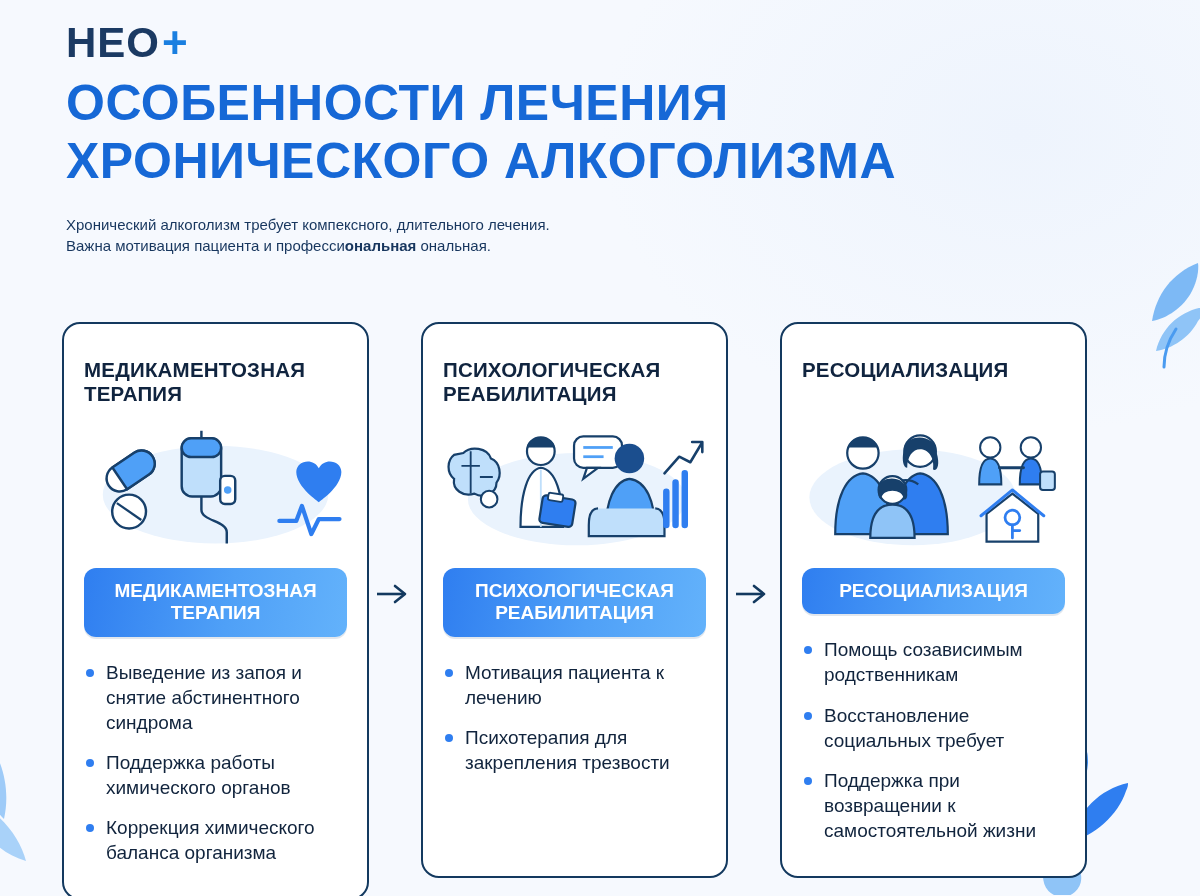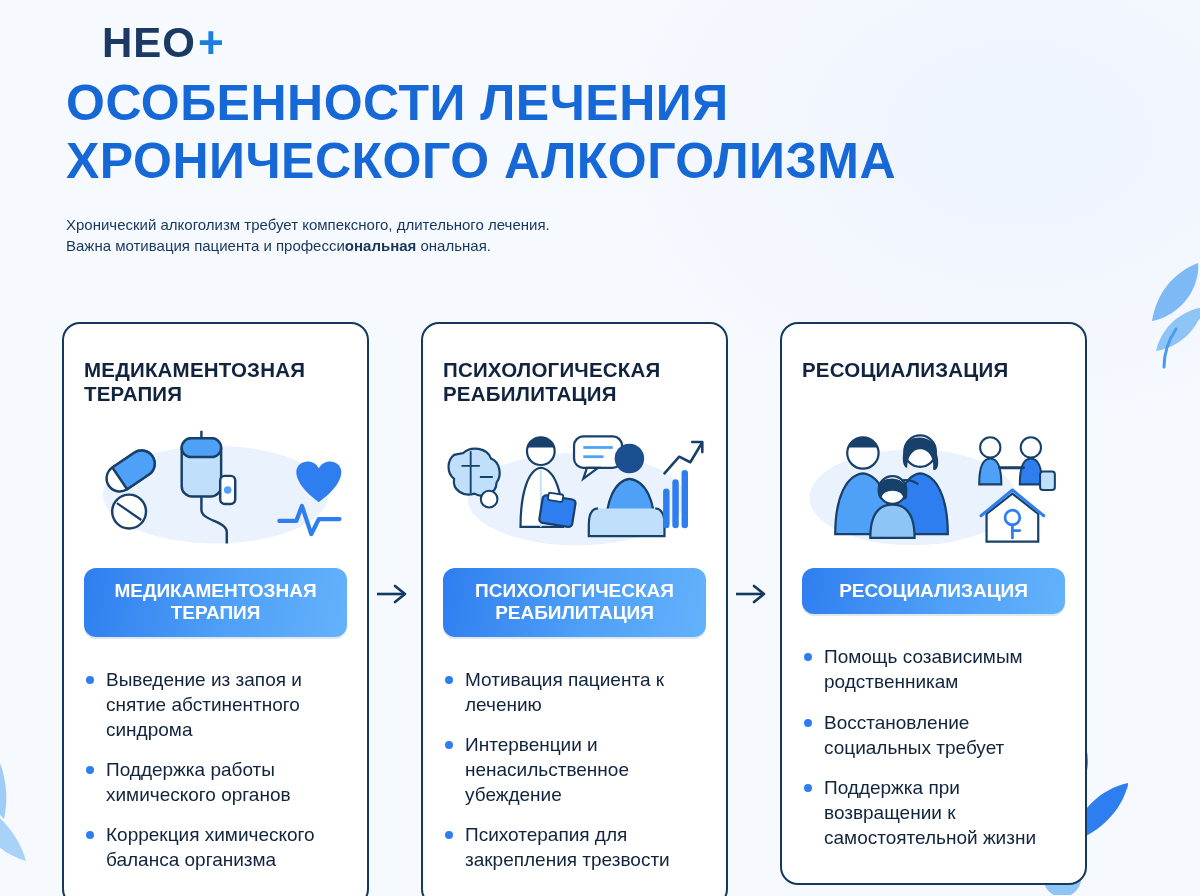--- a/index.html
+++ b/index.html
@@ -23,21 +23,20 @@
   .leaf-tr { right: -10px; top: 255px; }
   .leaf-bl { left: -30px; top: 735px; }
   .leaf-br { right: 60px; top: 745px; }
 
   
   .logo {
     position: absolute; left: 66px; top: 18px;
     display: flex; align-items: center;
     font-size: 42px; font-weight: 700; letter-spacing: 1px;
     color: #1b3a63;
-    margin-left: 36px;
   }
   .logo .mark { display: flex; align-items: center; }
   .logo .plus { color: #1a7fe0; margin-left: 2px; font-size: 44px; font-weight: 700; }
 
   
   .headline {
     position: absolute; left: 66px; top: 74px;
     width: 1080px;
     font-size: 50px; line-height: 1.16; font-weight: 700;
     letter-spacing: 0.5px;
@@ -81,21 +80,21 @@
   .pill {
     margin-top: 4px;
     border-radius: 12px;
     background: linear-gradient(100deg, #2f7ef0 0%, #4fa0f7 55%, #63b2fb 100%);
     color: #ffffff;
     font-weight: 700; font-size: 19px; line-height: 1.18;
     text-transform: uppercase; text-align: center;
     padding: 12px 8px;
     box-shadow: 0 2px 0 rgba(20,60,110,.12);
   }
-  ul.bullets { list-style: none; margin-top: 30px; }
+  ul.bullets { list-style: none; margin-top: 23px; }
   ul.bullets li {
     position: relative;
     padding-left: 22px;
     margin-bottom: 15px;
     font-size: 19px; line-height: 1.32; color: #11243d;
   }
   ul.bullets li::before {
     content: ""; position: absolute; left: 2px; top: 9px;
     width: 8px; height: 8px; border-radius: 50%;
     background: #2f7ef0;
@@ -233,21 +232,20 @@
           <path d="M240 58 L256 40 L268 46 L280 26" stroke="#17406b" stroke-width="2.8" fill="none" stroke-linecap="round" stroke-linejoin="round"></path>
           <path d="M270 24 L281 24 L281 35" stroke="#17406b" stroke-width="2.8" fill="none" stroke-linecap="round" stroke-linejoin="round"></path>
         </svg>
       </div>
       <div class="pill">
         <span>ПСИХОЛОГИЧЕСКАЯ</span><br>
         <span>РЕАБИЛИТАЦИЯ</span>
       </div>
       <ul class="bullets">
         <li>Мотивация пациента к лечению</li>
-        <li>Интервенции и ненасильственное убеждение</li>
         <li>Психотерапия для закрепления трезвости</li>
       </ul>
     </div>
 
     <div class="card-gap">
       <div class="arrow">
         <svg width="44" height="28" viewBox="0 0 44 28">
           <path d="M4 14 H30" stroke="#13395f" stroke-width="2.6" fill="none"></path>
           <path d="M22 6 L32 14 L22 22" stroke="#13395f" stroke-width="2.6" fill="none" stroke-linecap="round" stroke-linejoin="round"></path>
         </svg>

